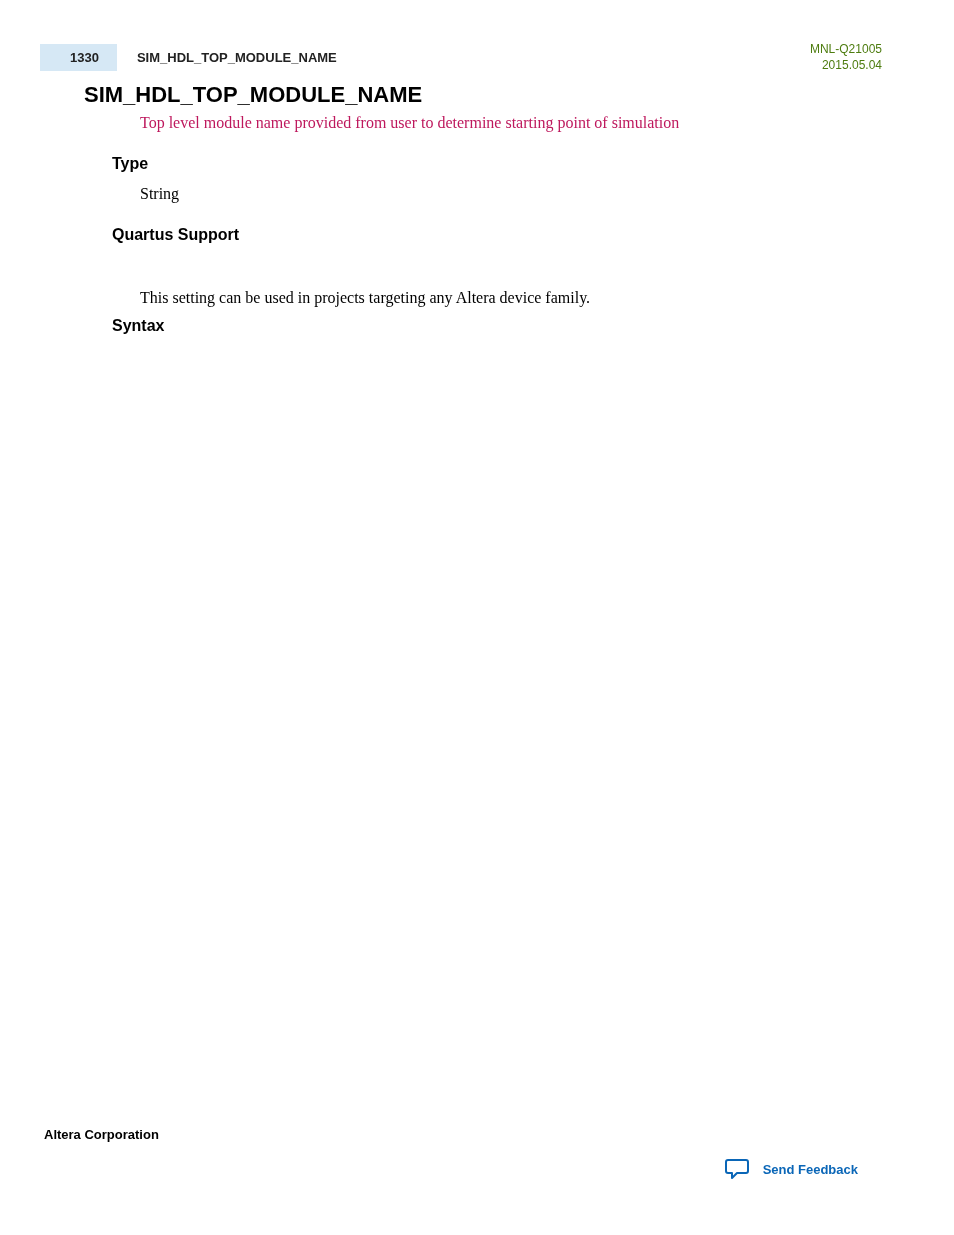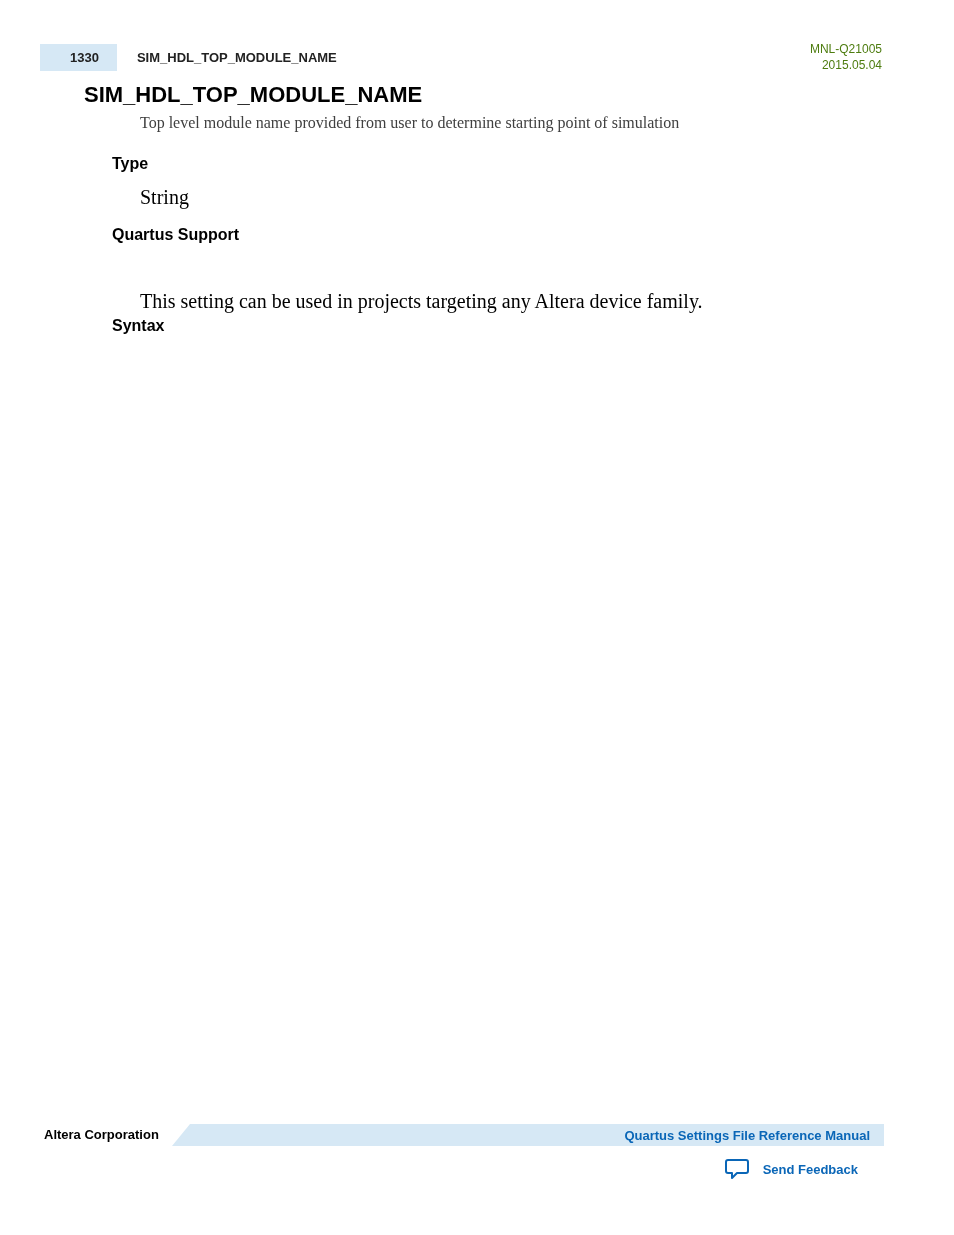--- a/index.html
+++ b/index.html
@@ -54,35 +54,35 @@
     font-size: 22px;
     color: #000;
   }
   .desc {
     position: absolute;
     top: 112px;
     left: 140px;
     right: 96px;
     font-size: 16px;
     line-height: 1.4;
-    color: #404040;
+    color: #be185d;
   }
   .section-h {
     font-family: Arial, Helvetica, sans-serif;
     font-weight: bold;
     font-size: 16px;
     color: #000;
     position: absolute;
     left: 112px;
   }
   .section-body {
     position: absolute;
     left: 140px;
     right: 80px;
-    font-size: 20px;
+    font-size: 16px;
     line-height: 1.4;
   }
   .h-type { top: 155px; }
   .b-type { top: 183px; }
   .h-dev  { top: 226px; }
   .b-dev  { top: 243px; margin-top: 44px; }
   .h-syn  { top: 297px; margin-top: 20px; }
 
   .footer-bar {
     position: absolute;
@@ -155,23 +155,20 @@
 <div class="section-h h-type">Type</div>
 <div class="section-body b-type">String</div>
 
 <div class="section-h h-dev">Quartus Support</div>
 <div class="section-body b-dev">This setting can be used in projects targeting any Altera device family.</div>
 
 <div class="section-h h-syn">Syntax</div>
 
 <div class="footer-bar">
   <div class="footer-left">Altera Corporation</div>
-  <div class="footer-blue">
-    <span>Quartus Settings File Reference Manual</span>
-  </div>
 </div>
 
 <div class="feedback">
   <span class="feedback-icon">
     <svg width="26" height="22" viewBox="0 0 26 22">
       <path d="M3 2 h18 a2 2 0 0 1 2 2 v9 a2 2 0 0 1 -2 2 h-9 l-5 5 v-5 h-4 a2 2 0 0 1 -2 -2 v-9 a2 2 0 0 1 2 -2 z" fill="none" stroke="#0a66b7" stroke-width="2" stroke-linejoin="round"></path>
     </svg>
   </span>
   <span class="feedback-text">Send Feedback</span>
 </div>

